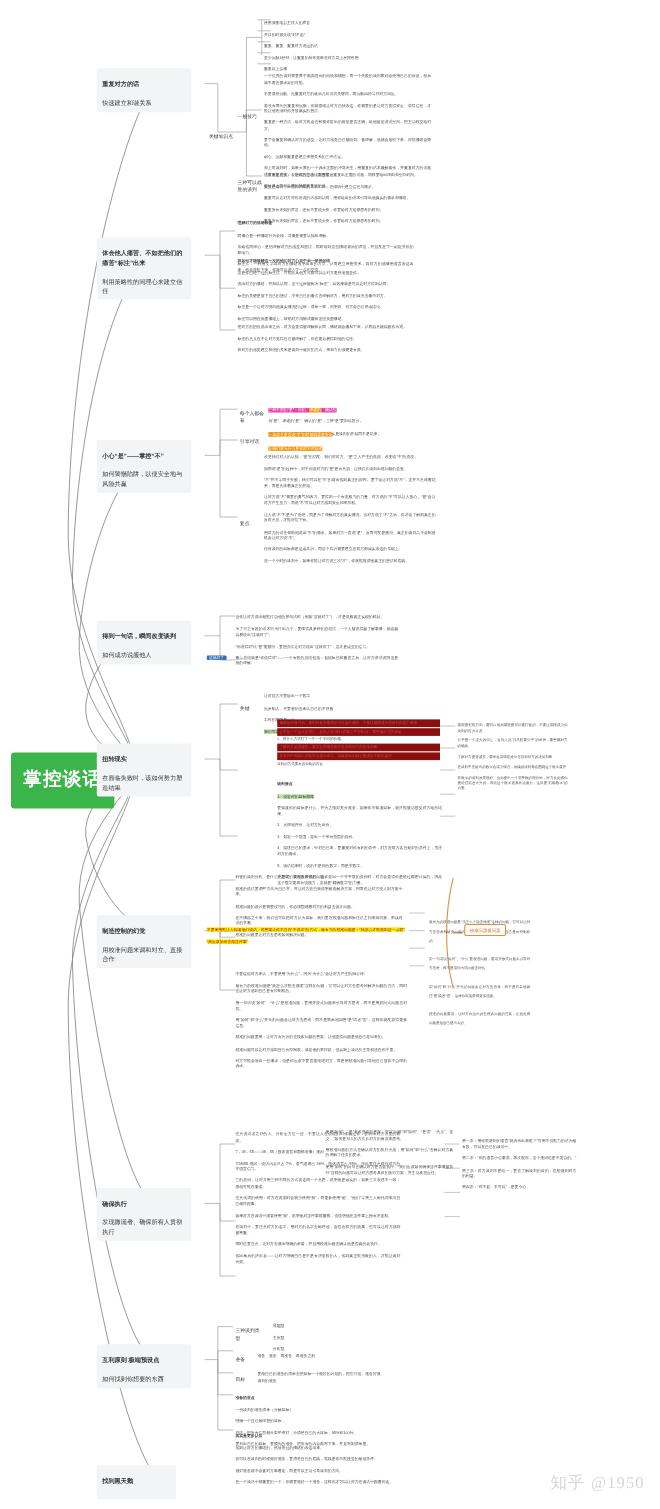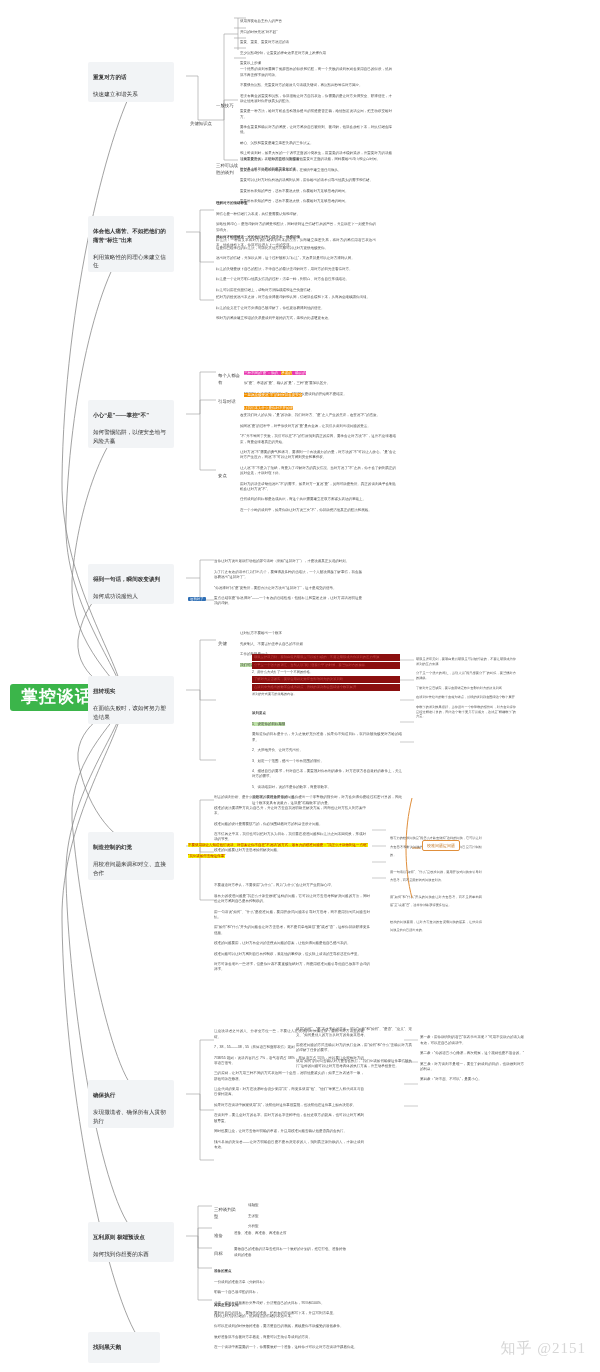--- a/index.html
+++ b/index.html
@@ -17,21 +17,21 @@
 
   .node { position:absolute; }
 
   
   .root {
     background:#3bb54a;
     color:#ffffff;
     font-size:17px;
     font-weight:bold;
     letter-spacing:1px;
-    padding:4px 11px;
+    padding:16px 11px;
     border-radius:3px;
     white-space:nowrap;
     line-height:1.1;
   }
 
   
   .l1 {
     background:#f2f4f6;
     border-radius:2px;
     padding:3px 5px;
@@ -449,15 +449,15 @@
   </div>
 
   <div class="node l3" style="left:214px; top:1298px; width:150px;">
     <div style="font-weight:bold">其实是更多认知</div>
     <div>找到让对方的情绪的，然后通过的情绪的表达出来。</div>
     <div>你可以在谈判的时候做好准备，要清楚自己的底线，底线是你不能接受的最低条件。</div>
     <div>做好准备就不会被对方牵着走，而是可以主动引导谈判的方向。</div>
     <div>在一个谈话中都重要的一个，你需要做好一个准备，这样你才可以让对方在谈话中跟着你走。</div>
   </div>
 
-  <div class="watermark">知乎 @2151</div>
+  <div class="watermark">知乎 @1950</div>
 
 </div>
 
 </body></html>

